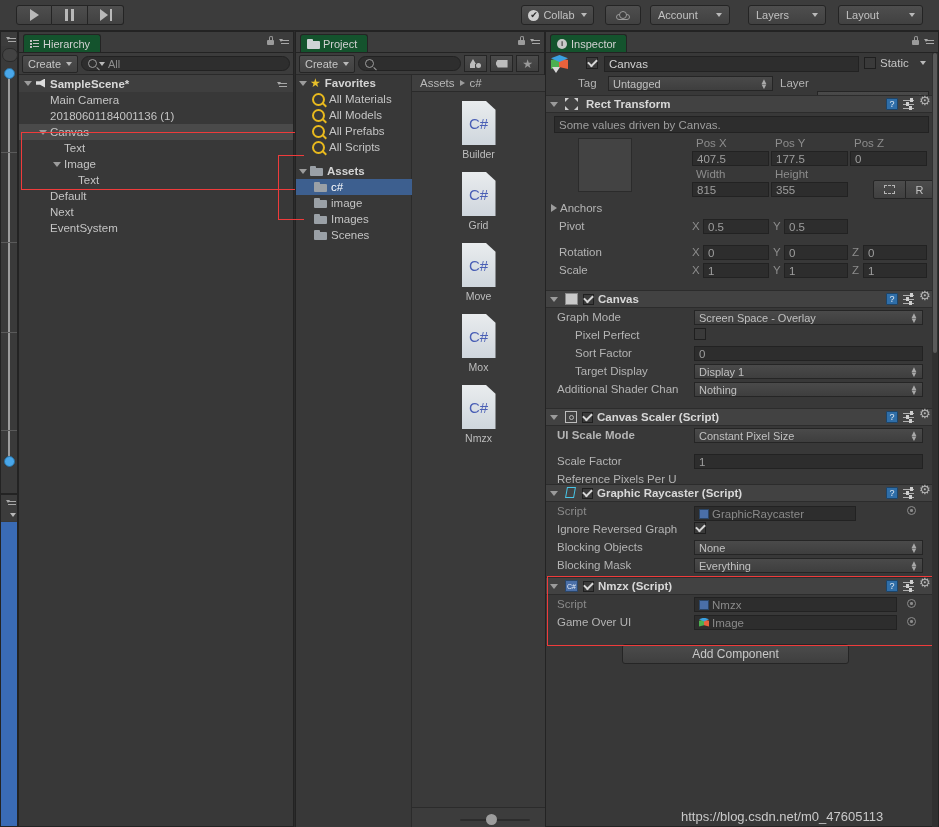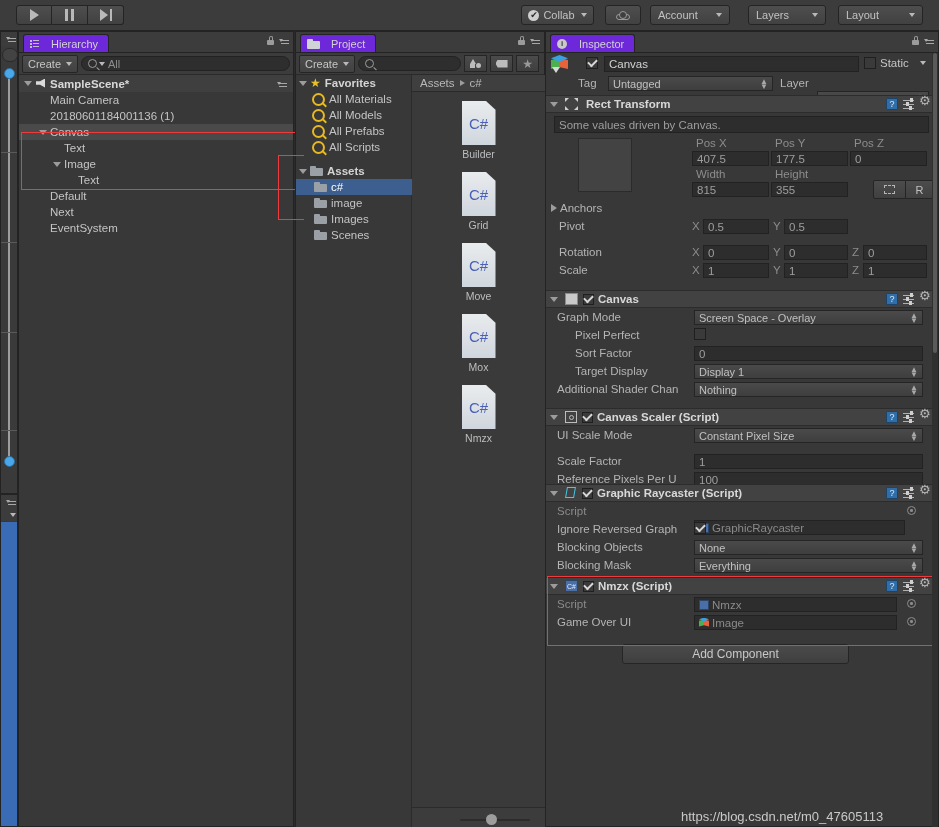--- a/index.html
+++ b/index.html
@@ -30,22 +30,22 @@
   .chk-round{width:11px;height:11px;border-radius:50%;background:#cfcfcf;color:#2b2b2b;font-size:9px;display:flex;align-items:center;justify-content:center;margin-right:4px;}
   .cloud{width:14px;height:9px;background:transparent;position:relative;}
   .cloud::before{content:"";position:absolute;left:0;bottom:0;width:14px;height:6px;background:#444;border:1px solid #9a9a9a;border-radius:7px;box-sizing:border-box;}
   .cloud::after{content:"";position:absolute;left:3px;top:0;width:8px;height:8px;background:#3f3f3f;border:1px solid #9a9a9a;border-radius:50%;box-sizing:border-box;}
 
   
   .panel{position:absolute;background:#383838;border:1px solid #232323;box-sizing:border-box;}
   .tabbar{position:relative;height:20px;background:#3c3c3c;border-bottom:1px solid #232323;}
   .tab{
     position:absolute;left:4px;top:2px;height:18px;padding:0 10px 0 6px;
-    background:#6d28d9;border-radius:3px 3px 0 0;border:1px solid #242424;border-bottom:none;
-    display:flex;align-items:center;gap:12px;color:#d2d2d2;font-size:11px;box-sizing:border-box;
+    background:#14532d;border-radius:3px 3px 0 0;border:1px solid #242424;border-bottom:none;
+    display:flex;align-items:center;gap:4px;color:#d2d2d2;font-size:11px;box-sizing:border-box;
   }
   .tab-right{position:absolute;right:4px;top:4px;display:flex;align-items:center;gap:5px;}
   .lock{width:7px;height:9px;position:relative;}
   .lock::before{content:"";position:absolute;left:0;bottom:0;width:7px;height:5px;background:#9b9b9b;border-radius:1px;}
   .lock::after{content:"";position:absolute;left:1.5px;top:0;width:4px;height:4px;border:1.3px solid #9b9b9b;border-bottom:none;border-radius:2px 2px 0 0;box-sizing:border-box;}
   .burger{width:10px;height:8px;position:relative;}
   .burger i{position:absolute;right:0;height:1.4px;background:#a8a8a8;display:block;}
   .burger i:nth-child(1){top:0;width:8px;}
   .burger i:nth-child(2){top:3px;width:8px;}
   .burger i:nth-child(3){top:6px;width:8px;}
@@ -606,34 +606,33 @@
             <i></i>
             <b></b>
             <b></b>
             <b></b>
           </span>
         <span class="gear"></span>
       </span>
     </div>
     <div id="scaler-rows">
         <div style="position: relative; height: 18px;">
-          <span class="lbl" style="position: absolute; left: 11px; top: 3px; white-space: nowrap;">UI Scale Mode</span>
+          <span class="lbl" style="position: absolute; left: 11px; top: 3px; white-space: nowrap; font-weight: bold;">UI Scale Mode</span>
           <span class="popup" style="position: absolute; left: 148px; top: 2px; width: 229px;">
             <span>Constant Pixel Size</span>
             <span class="updn">▲<br>▼</span>
           </span>
         </div>
         <div style="height: 8px;"></div>
         <div style="position: relative; height: 18px;">
           <span class="lbl" style="position: absolute; left: 11px; top: 3px; white-space: nowrap;">Scale Factor</span>
           <span class="field" style="position: absolute; left: 148px; top: 2px; width: 229px;">1</span>
         </div>
         <div style="position: relative; height: 18px;">
           <span class="lbl" style="position: absolute; left: 11px; top: 3px; white-space: nowrap;">Reference Pixels Per U</span>
-          <span class="field" style="position: absolute; left: 148px; top: 2px; width: 229px;">100</span>
         </div>
       </div>
   </div>
 
   <div class="abs" style="left:0;top:452px;width:392px;">
     <div class="comp-head">
       <span class="tw"></span>
       <span style="width:12px;height:12px;position:relative;">
         <span style="position:absolute;left:1px;top:0;width:9px;height:11px;border:1.3px solid #49c6e8;box-sizing:border-box;transform:skewX(-10deg);"></span>
       </span>
@@ -649,21 +648,21 @@
             <b></b>
             <b></b>
           </span>
         <span class="gear"></span>
       </span>
     </div>
     <div id="raycaster-rows">
         <div style="position: relative; height: 18px;">
           <span class="lbl" style="position: absolute; left: 11px; top: 3px; white-space: nowrap; color: rgb(138, 138, 138);">Script</span>
           <span class="radio-o" style="position: absolute; left: 361px; top: 4px;"></span>
-          <span class="field dim" style="position: absolute; left: 148px; top: 18px; width: 211px; gap: 3px;">
+          <span class="field dim" style="position: absolute; left: 148px; top: 4px; width: 162px; gap: 3px;">
             <span style="width: 10px; height: 10px; flex: 0 0 auto; background: rgb(74, 111, 168); border: 1px solid rgb(43, 69, 102); box-sizing: border-box;"></span>
             <span>GraphicRaycaster</span>
           </span>
         </div>
         <div style="position: relative; height: 18px;">
           <span class="lbl" style="position: absolute; left: 11px; top: 3px; white-space: nowrap;">Ignore Reversed Graph</span>
           <span class="cb on" style="position: absolute; left: 148px; top: 2px;"></span>
         </div>
         <div style="position: relative; height: 18px;">
           <span class="lbl" style="position: absolute; left: 11px; top: 3px; white-space: nowrap;">Blocking Objects</span>

